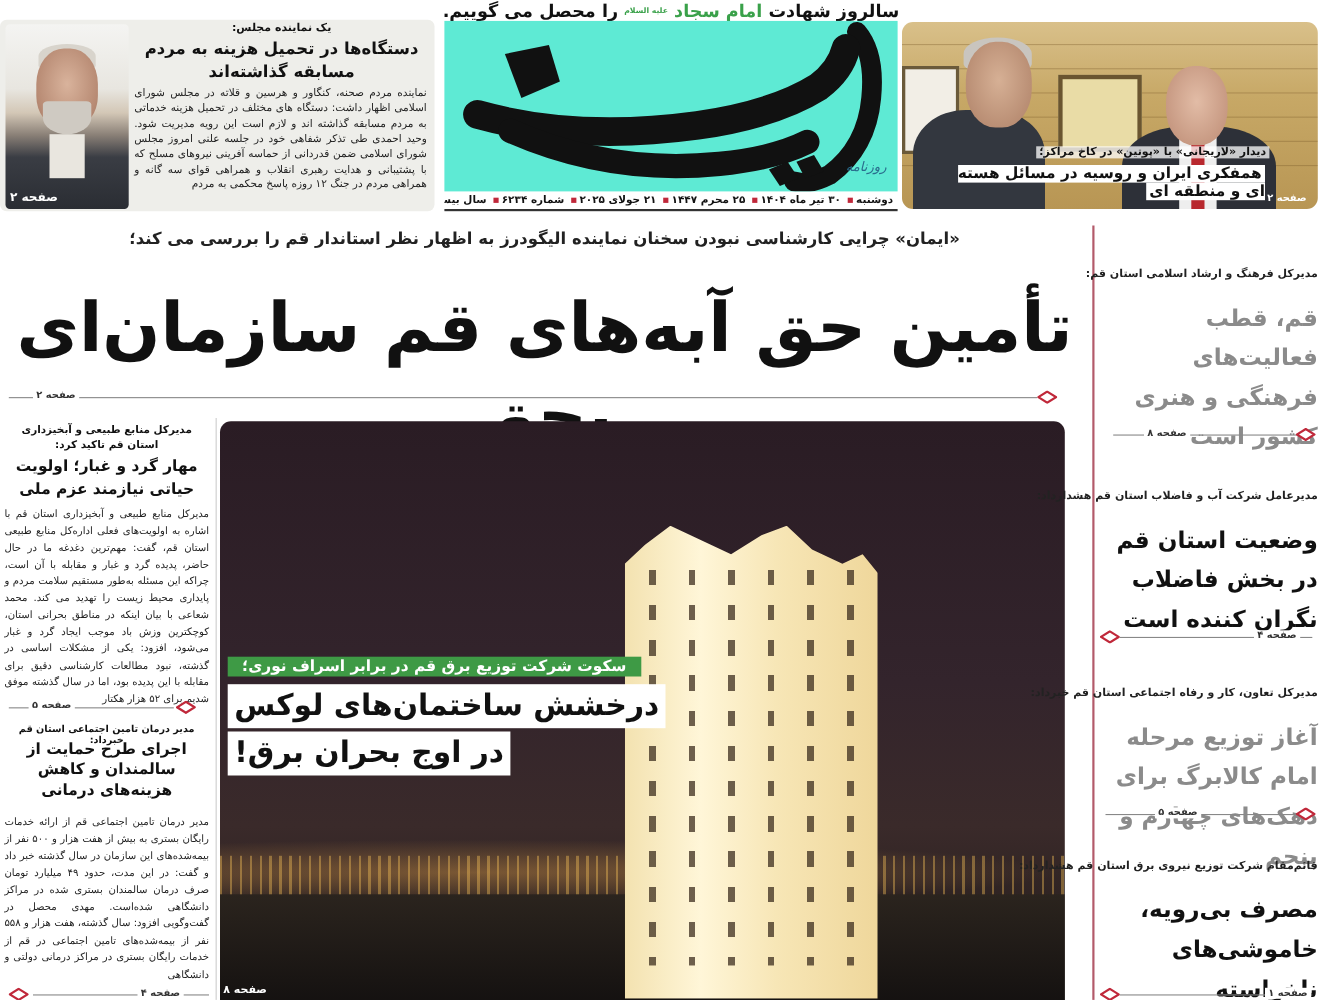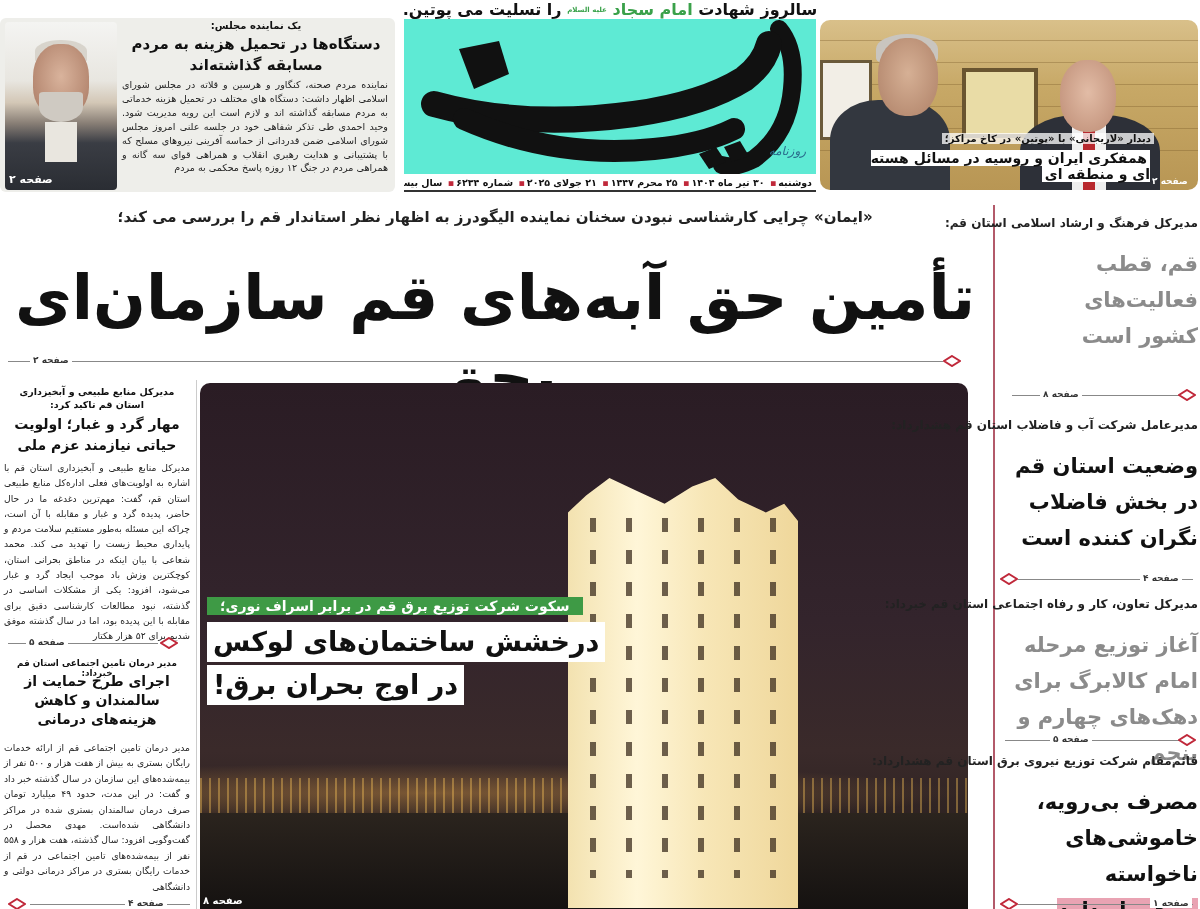--- a/index.html
+++ b/index.html
@@ -77,34 +77,34 @@
   .lc-kicker { left: 4px; top: 385px; width: 186px; text-align: center; font-size: 9.5px; font-weight: bold; line-height: 13px; }
   .lc-title { left: 4px; top: 414px; width: 186px; text-align: center; font-size: 14px; font-weight: bold; line-height: 21px; }
   .lc-body { left: 4px; top: 460px; width: 186px; font-size: 9.2px; line-height: 15.3px; text-align: justify; color: #222; }
   .lc2-kicker { left: 4px; top: 658px; width: 186px; text-align: center; font-size: 8.8px; font-weight: bold; }
   .lc2-title { left: 4px; top: 672px; width: 186px; text-align: center; font-size: 14px; font-weight: bold; line-height: 19px; }
   .lc2-body { left: 4px; top: 740px; width: 186px; font-size: 9.2px; line-height: 15.4px; text-align: justify; color: #222; }
 
   
   .rc-vrule { left: 993px; top: 205px; width: 2px; height: 704px; background: #b35a6a; }
   .rc-item { position: absolute; left: 1000px; width: 198px; text-align: right; }
-  .rc-kicker { font-size: 12px; font-weight: bold; color: #222; white-space: nowrap; }
+  .rc-kicker { font-size: 10px; font-weight: bold; color: #222; white-space: nowrap; margin-top: 28px; }
   .rc-title { font-size: 21px; font-weight: bold; line-height: 36px; margin-top: 16px; }
   .rc-title.gray { color: #8b8b8b; }
   .rc-title.black { color: #111; }
   .rc-title .pink { color: #111; background: #e9a3b3; padding: 0 2px; }
 </style>
 </head>
 <body>
 
 <div class="abs top-strip">
   <span>سالروز شهادت</span>
   <span class="green">امام سجاد</span>
   <span class="sup">علیه السلام</span>
-  <span>را تسلیت می پوتین.</span>
+  <span>را محصل می گوییم.</span>
 </div>
 
 <div class="abs masthead">
   <svg class="logo-svg" width="412" height="155" viewBox="0 0 412 155">
     <path d="M375 10 Q392 30 388 70 Q384 115 350 140 Q330 150 318 146" fill="none" stroke="#111" stroke-width="18" stroke-linecap="round"></path>
     <path d="M30 85 Q120 110 230 95 Q300 85 340 60 Q360 45 365 25" fill="none" stroke="#111" stroke-width="26" stroke-linecap="round"></path>
     <path d="M60 100 Q150 140 250 130 Q300 125 330 110" fill="none" stroke="#111" stroke-width="22" stroke-linecap="round"></path>
     <path d="M55 30 L95 22 L105 55 L70 70 Z" fill="#111"></path>
     <path d="M295 135 L312 128 L322 143 L305 150 Z" fill="#111"></path>
     <path d="M320 128 L336 122 L345 137 L328 143 Z" fill="#111"></path>
@@ -192,20 +192,21 @@
     <polygon points="9,1 17,6 9,11 1,6" fill="#fff" stroke="#c0283a" stroke-width="2"></polygon>
   </svg>
 <div class="abs page-ref" style="left:125px; top:898px;">صفحه ۴</div>
 
 <div class="abs rc-vrule"></div>
 
 <div class="rc-item" style="top:216px;">
   <div class="rc-kicker">مدیرکل فرهنگ و ارشاد اسلامی استان قم:</div>
   <div class="rc-title gray">
     <div>قم، قطب فعالیت‌های</div>
+    <div>فرهنگی و هنری</div>
     <div>کشور است</div>
   </div>
 </div>
 <div class="abs rule" style="left:1012px; top:395px; width:170px;"></div>
 <div class="abs page-ref" style="left:1040px; top:389px;">صفحه ۸</div>
 <svg class="diamond-svg" style="left:1178px; top:389px;" width="18" height="12">
     <polygon points="9,1 17,6 9,11 1,6" fill="#fff" stroke="#c0283a" stroke-width="2"></polygon>
   </svg>
 
 <div class="rc-item" style="top:418px;">

